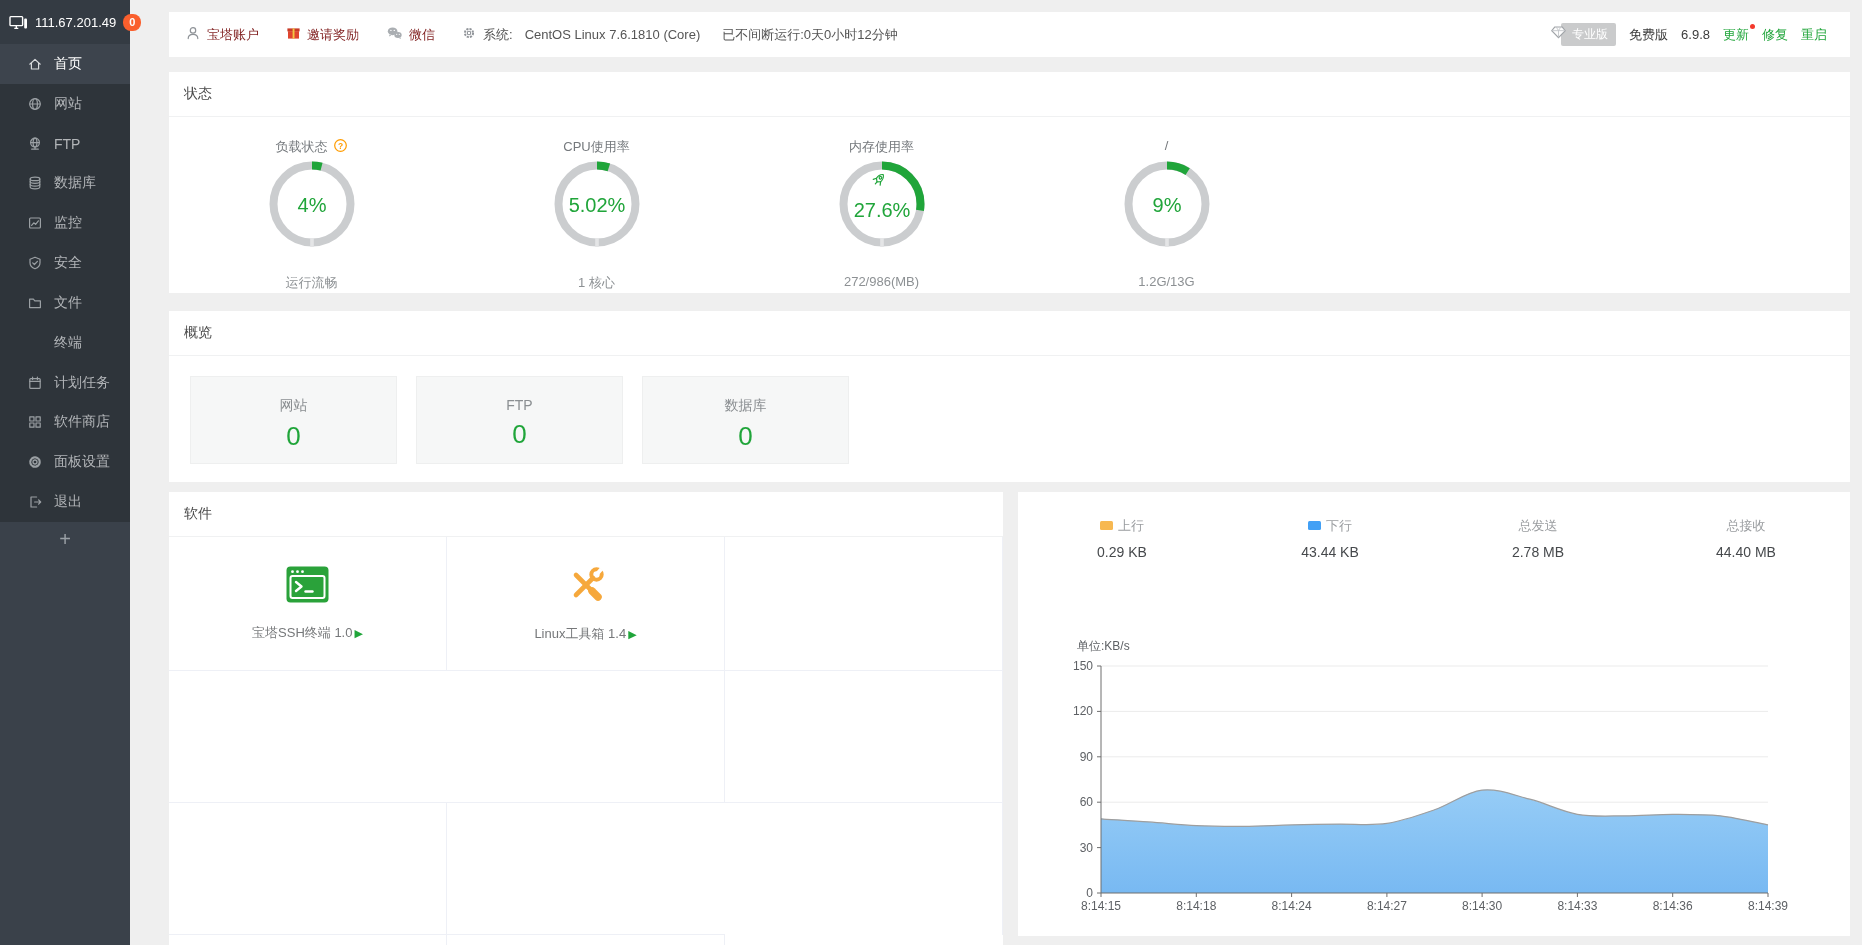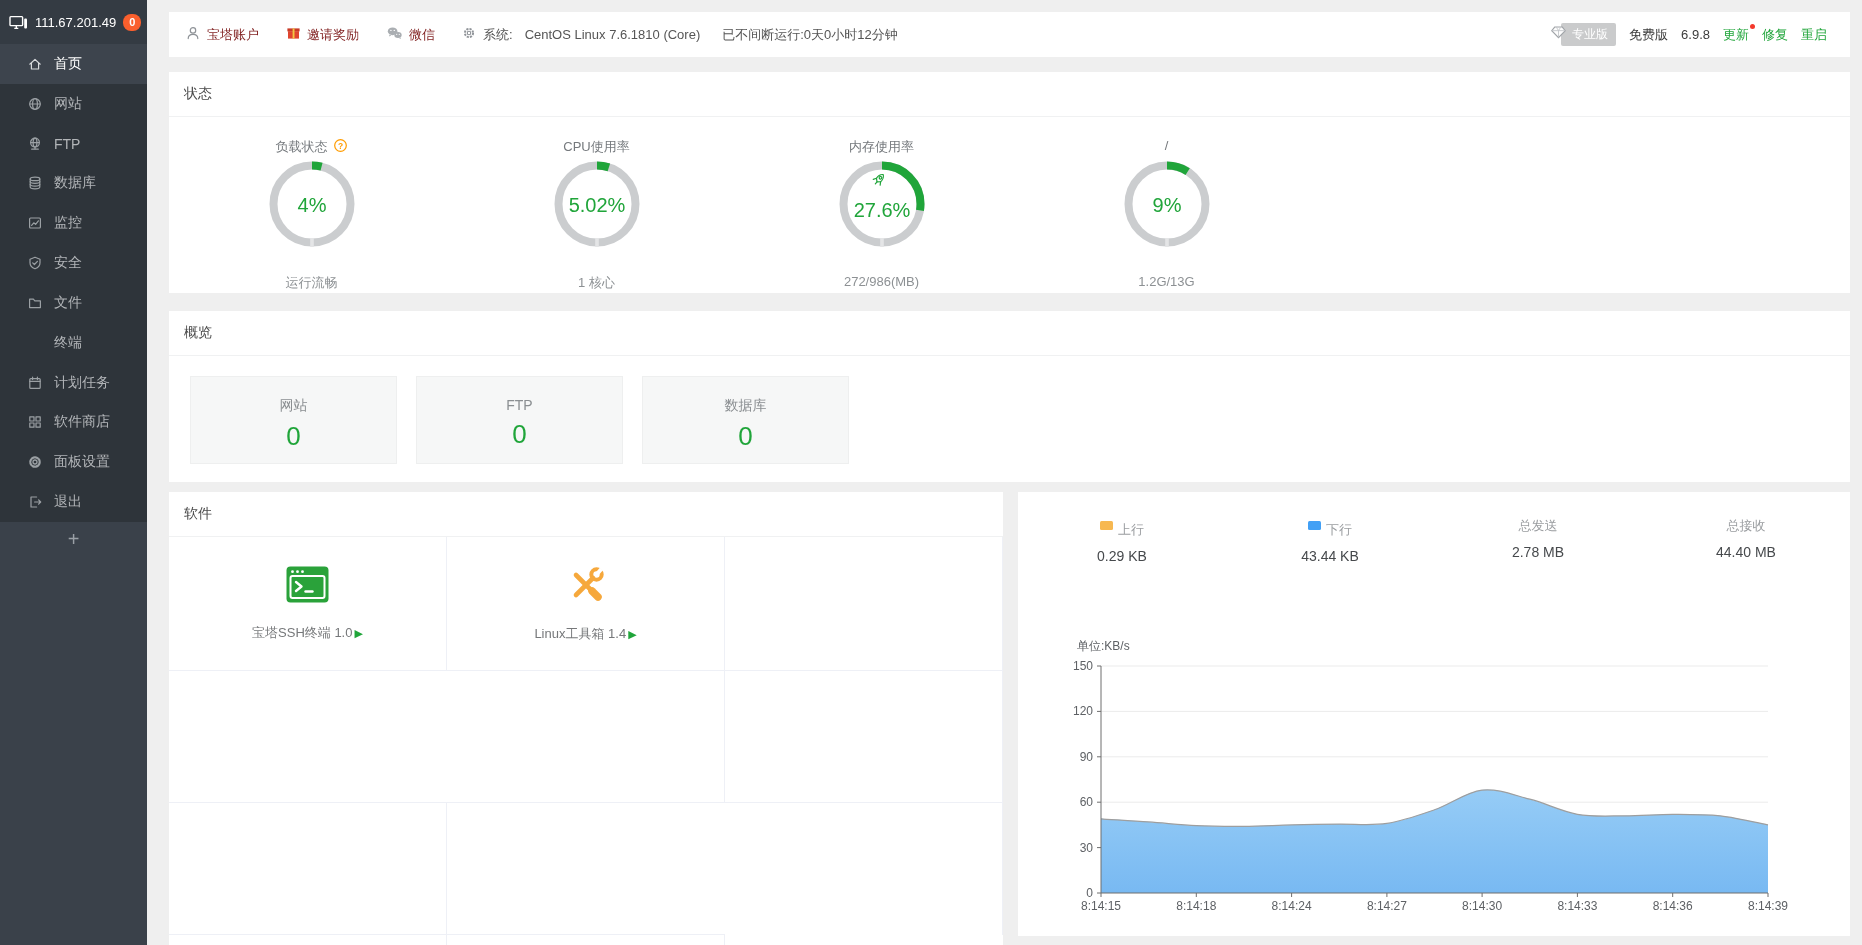--- a/index.html
+++ b/index.html
@@ -1,18 +1,18 @@
 <!DOCTYPE html>
 <html><head>
 <meta charset="utf-8">
 <style>
 *{box-sizing:border-box;margin:0;padding:0}
 html,body{width:1862px;height:945px}
 body{position:relative;background:#efefef;font-family:"Liberation Sans","DejaVu Sans",sans-serif;overflow:hidden}
-#sidebar{position:absolute;left:0;top:0;width:147px;height:945px;background:#3a414a}
+#sidebar{position:absolute;left:0;top:0;width:130px;height:945px;background:#3a414a}
 .side-header{height:44px;background:#343b43;display:flex;align-items:center;padding:0 8px 0 9px;gap:7px}
 .side-header .ip{color:#fff;font-size:13px;flex:1}
 .badge{background:#fa5f2d;color:#fff;font-size:11px;font-weight:bold;border-radius:8px;padding:3px 6px;line-height:1;cursor:pointer}
 .side-menu{position:absolute;top:44px;left:0;right:0;height:478px;background:#2e343a;display:flex;flex-direction:column}
 .menu-item{flex:1;display:flex;align-items:center;padding-left:27px;cursor:pointer;color:#b2b5b8;font-size:14px;gap:11px}
 .menu-item.active{background:#3d444d;color:#fff}
 .menu-item .mi{width:16px;height:16px;color:#9ba0a4;display:inline-flex}
 .menu-item.active .mi{color:#d8dbdd}
 .side-footer{position:absolute;top:522px;bottom:0;left:0;right:0;background:#3a414a;text-align:center}
 .add-btn{color:#9aa0a6;font-size:20px;display:inline-block;margin-top:6px;cursor:pointer}
@@ -45,21 +45,21 @@
 .soft-grid{display:grid;grid-template-columns:repeat(3,1fr);grid-template-rows:134px 132px 132px}
 .scell{border-right:1px solid #eef0f6;border-bottom:1px solid #eef0f6;display:flex;flex-direction:column;align-items:center;padding-top:29px}
 .scell:nth-child(4n){border-right:none}
 .scell:nth-child(n+9){border-bottom:none}
 .app-label{margin-top:17px;font-size:13px;color:#76787a;cursor:pointer}
 .app-label .play{color:#20a53a;font-size:11px;margin-left:2px}
 #traffic-card{left:1018px;top:492px;width:832px;height:444px}
 .tstats{display:flex;padding-top:24px}
 .tstat{width:208px;text-align:center}
 .tswatch{display:inline-block;width:13px;height:9px;border-radius:1.5px;margin-right:5px}
-.tlabel{font-size:13px;color:#9a9da0;display:inline-flex;align-items:flex-start}
+.tlabel{font-size:13px;color:#9a9da0;display:inline-flex;align-items:center}
 .tvalue{font-size:14px;color:#46494c;margin-top:9px}
 #chart-wrap{position:absolute;left:0;top:140px;width:832px;height:300px}
 </style>
 </head>
 <body>
 
 <div id="sidebar">
   <div class="side-header">
     <span class="mi" style="width:19px;height:16px;display:inline-flex">
         <svg width="19" height="16" viewBox="0 0 19 16">

